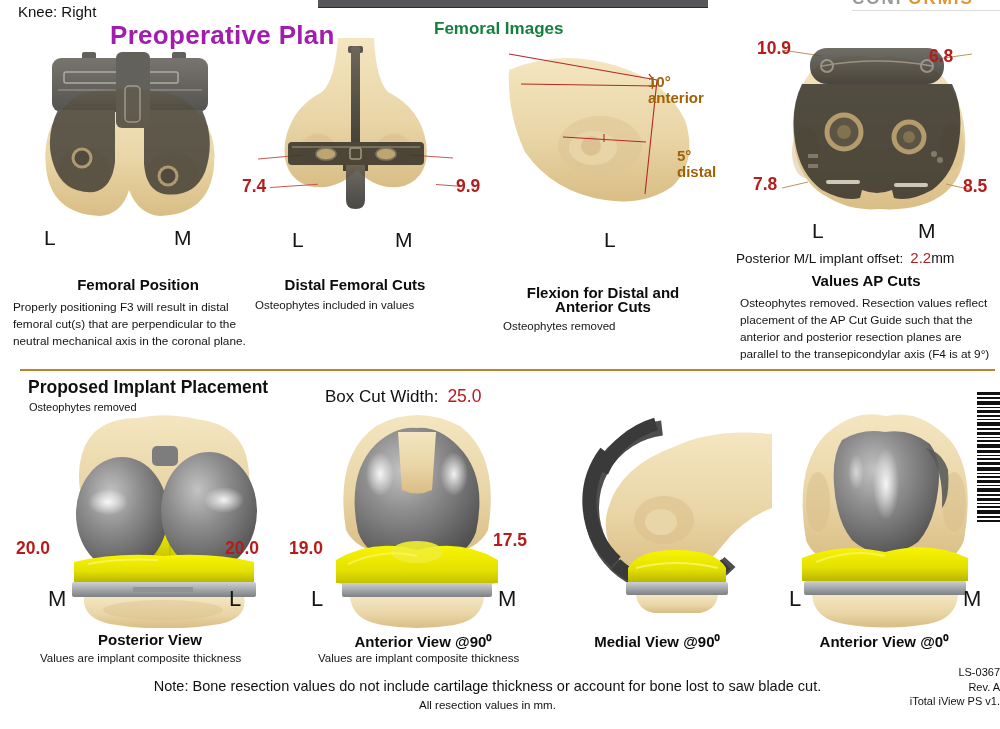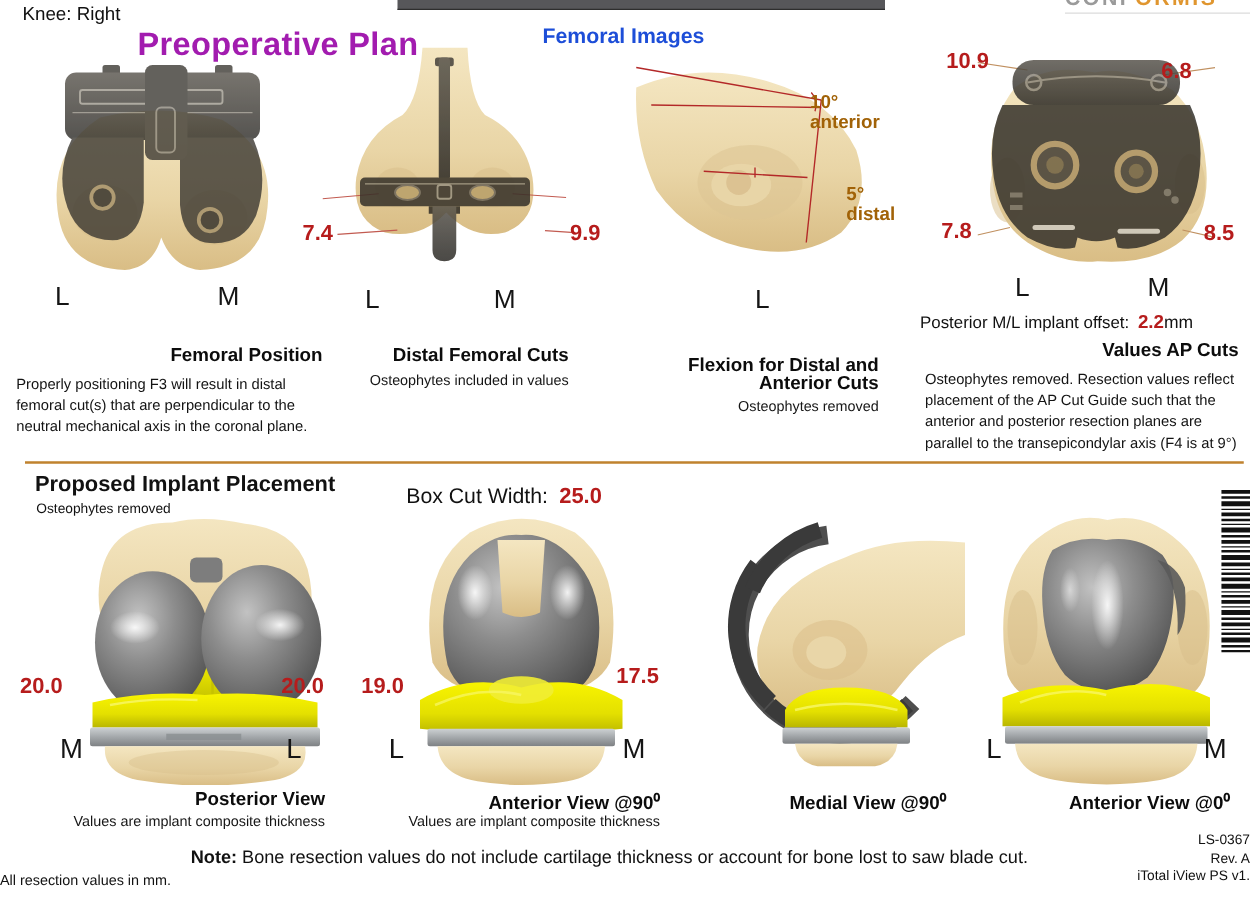--- a/index.html
+++ b/index.html
@@ -1,29 +1,29 @@
 <!DOCTYPE html>
 <html><head>
 <meta charset="utf-8">
 <style>
   html,body{margin:0;padding:0}
   body{width:1000px;height:729px;position:relative;overflow:hidden;background:#fff;
        font-family:"Liberation Sans",sans-serif;color:#111}
   .abs{position:absolute}
-  .bold{font-weight:bold}
+  .bold{font-weight:normal}
   .val{font-size:17.5px;font-weight:bold;color:#b61c1c}
   .lm{font-size:21px;color:#151515}
   .lmBig{font-size:22px;color:#151515}
-  .cap{font-size:15px;font-weight:bold;text-align:right;color:#0c0c0c}
-  .subcap{font-size:11.5px;text-align:right;color:#151515}
+  .cap{font-size:15px;font-weight:bold;text-align:center;color:#0c0c0c}
+  .subcap{font-size:11.5px;text-align:left;color:#151515}
   .desc{font-size:11.8px;line-height:16.8px;color:#131313}
   .angle{font-size:15px;font-weight:bold;color:#a16207;line-height:16px}
   .leader{position:absolute;height:1px;background:#c25a50;transform-origin:left center}
   .title{font-size:26px;font-weight:700;color:#a21caf;letter-spacing:.3px}
-  .secHead{font-size:17px;font-weight:bold;color:#1d4ed8}
+  .secHead{font-size:17px;font-weight:bold;color:#15803d}
   svg{display:block}
 </style>
 </head>
 <body>
 
 <svg width="0" height="0" style="position:absolute" aria-hidden="true">
   <defs>
     <linearGradient id="gBone" x1="0" y1="0" x2="0" y2="1">
       <stop offset="0" stop-color="#f4e6c1"></stop>
         <stop offset="0.55" stop-color="#e9d5a6"></stop>
@@ -300,19 +300,19 @@
       <rect x="0" y="114" width="23" height="2"></rect>
     <rect x="0" y="118" width="23" height="4"></rect>
       <rect x="0" y="124" width="23" height="2"></rect>
       <rect x="0" y="128" width="23" height="2"></rect>
   </g>
 </svg>
 
 <div class="abs" style="left:0;top:678px;width:975px;text-align:center;font-size:14.5px">
   <span class="bold">Note:</span><span> Bone resection values do not include cartilage thickness or account for bone lost to saw blade cut.</span>
 </div>
-<div class="abs" style="left:0;top:699px;width:975px;font-size:11.5px">All resection values in mm.</div>
+<div class="abs" style="left:0;top:699px;width:975px;text-align:center;font-size:11.5px">All resection values in mm.</div>
 
 <div class="abs" style="left:888px;top:665px;width:112px;text-align:right;font-size:11px;line-height:14.5px">
   <div>LS-0367</div>
   <div>Rev. A</div>
   <div>iTotal iView PS v1.</div>
 </div>
 
 </body></html>

